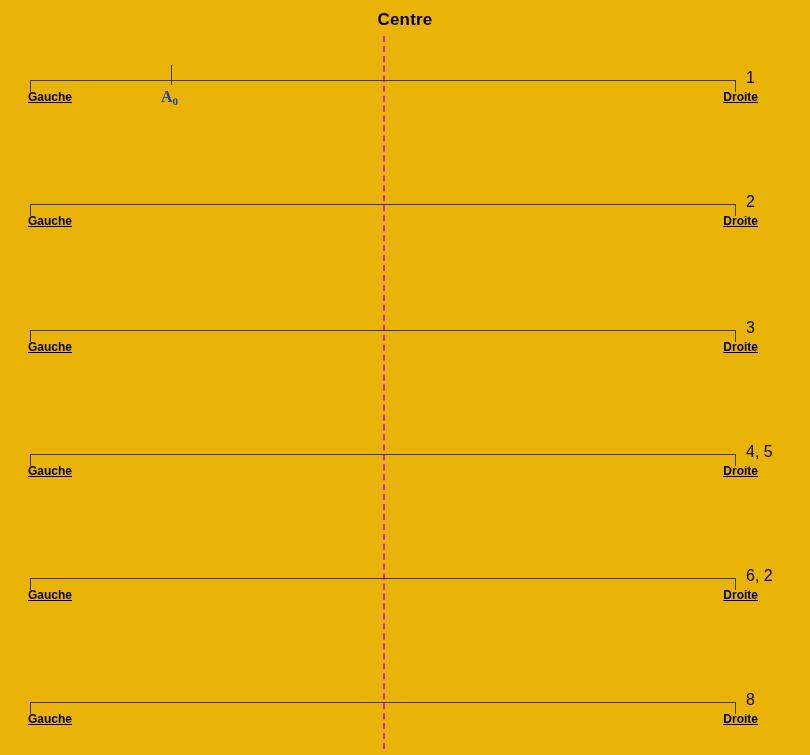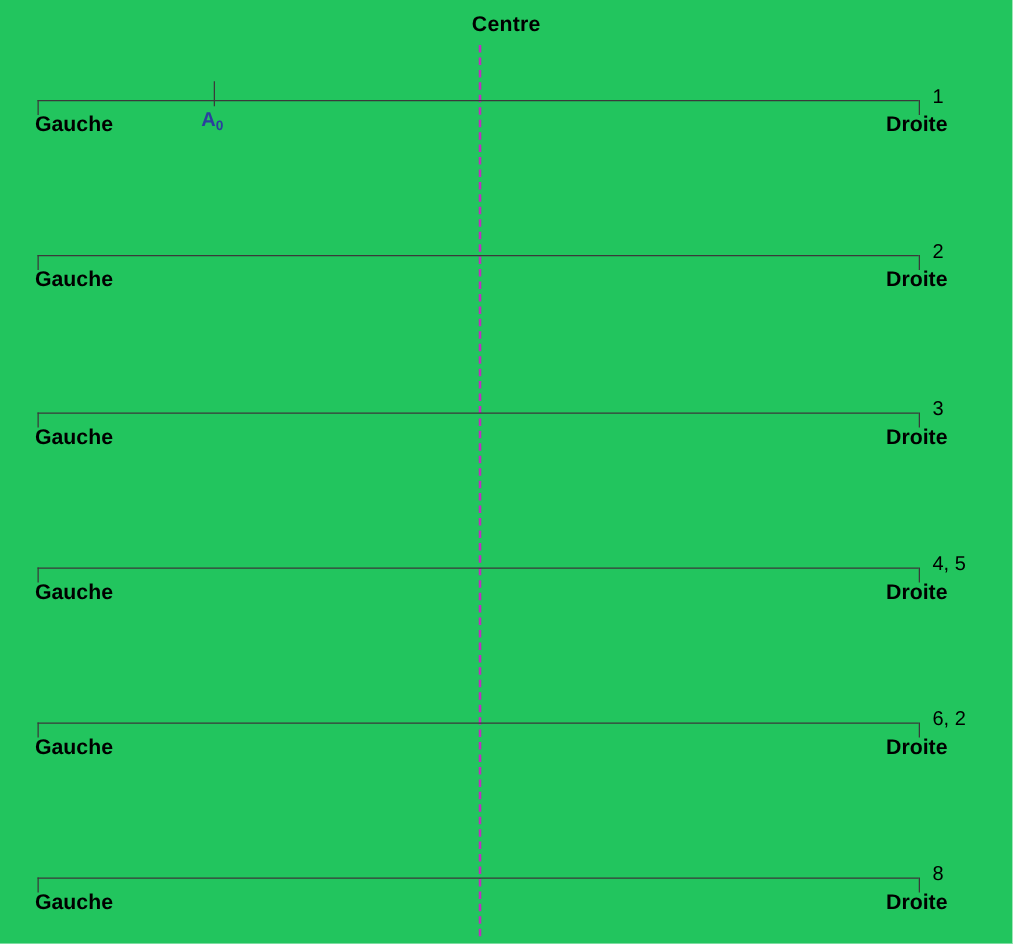--- a/index.html
+++ b/index.html
@@ -7,21 +7,21 @@
     padding: 0;
     background: #ffffff;
   }
   body {
     font-family: "Liberation Sans", sans-serif;
   }
   #stage {
     position: relative;
     width: 810px;
     height: 755px;
-    background: #22c55e;
+    background: #eab308;
     overflow: hidden;
   }
   .centre-label {
     position: absolute;
     left: 0;
     right: 0;
     top: 10px;
     text-align: center;
     font-size: 17px;
     font-weight: bold;
@@ -54,23 +54,24 @@
     width: 0;
     border-left: 1px solid #3a3a3a;
     height: 12px;
     top: 40px;
   }
   .tick.left { left: 30px; }
   .tick.right { left: 735px; }
   .endlabel {
     position: absolute;
     top: 50px;
-    font-size: 17px;
+    font-size: 12px;
     font-weight: bold;
     color: #000000;
+    text-decoration: underline;
   }
   .endlabel.left { left: 28px; }
   .endlabel.right { right: 52px; }
   .rownum {
     position: absolute;
     left: 746px;
     top: 29px;
     font-size: 16px;
     color: #000000;
     white-space: nowrap;
@@ -81,20 +82,21 @@
     border-left: 1px solid #3a3a3a;
     height: 20px;
     top: 25px;
   }
   .marker-label {
     position: absolute;
     top: 48px;
     font-size: 16px;
     font-weight: bold;
     color: #2b3f9e;
+    font-family: Liberation Serif, serif;
   }
   .marker-label sub {
     font-size: 11px;
     font-weight: bold;
     vertical-align: baseline;
     position: relative;
     top: 3px;
   }
 </style>
 </head>

